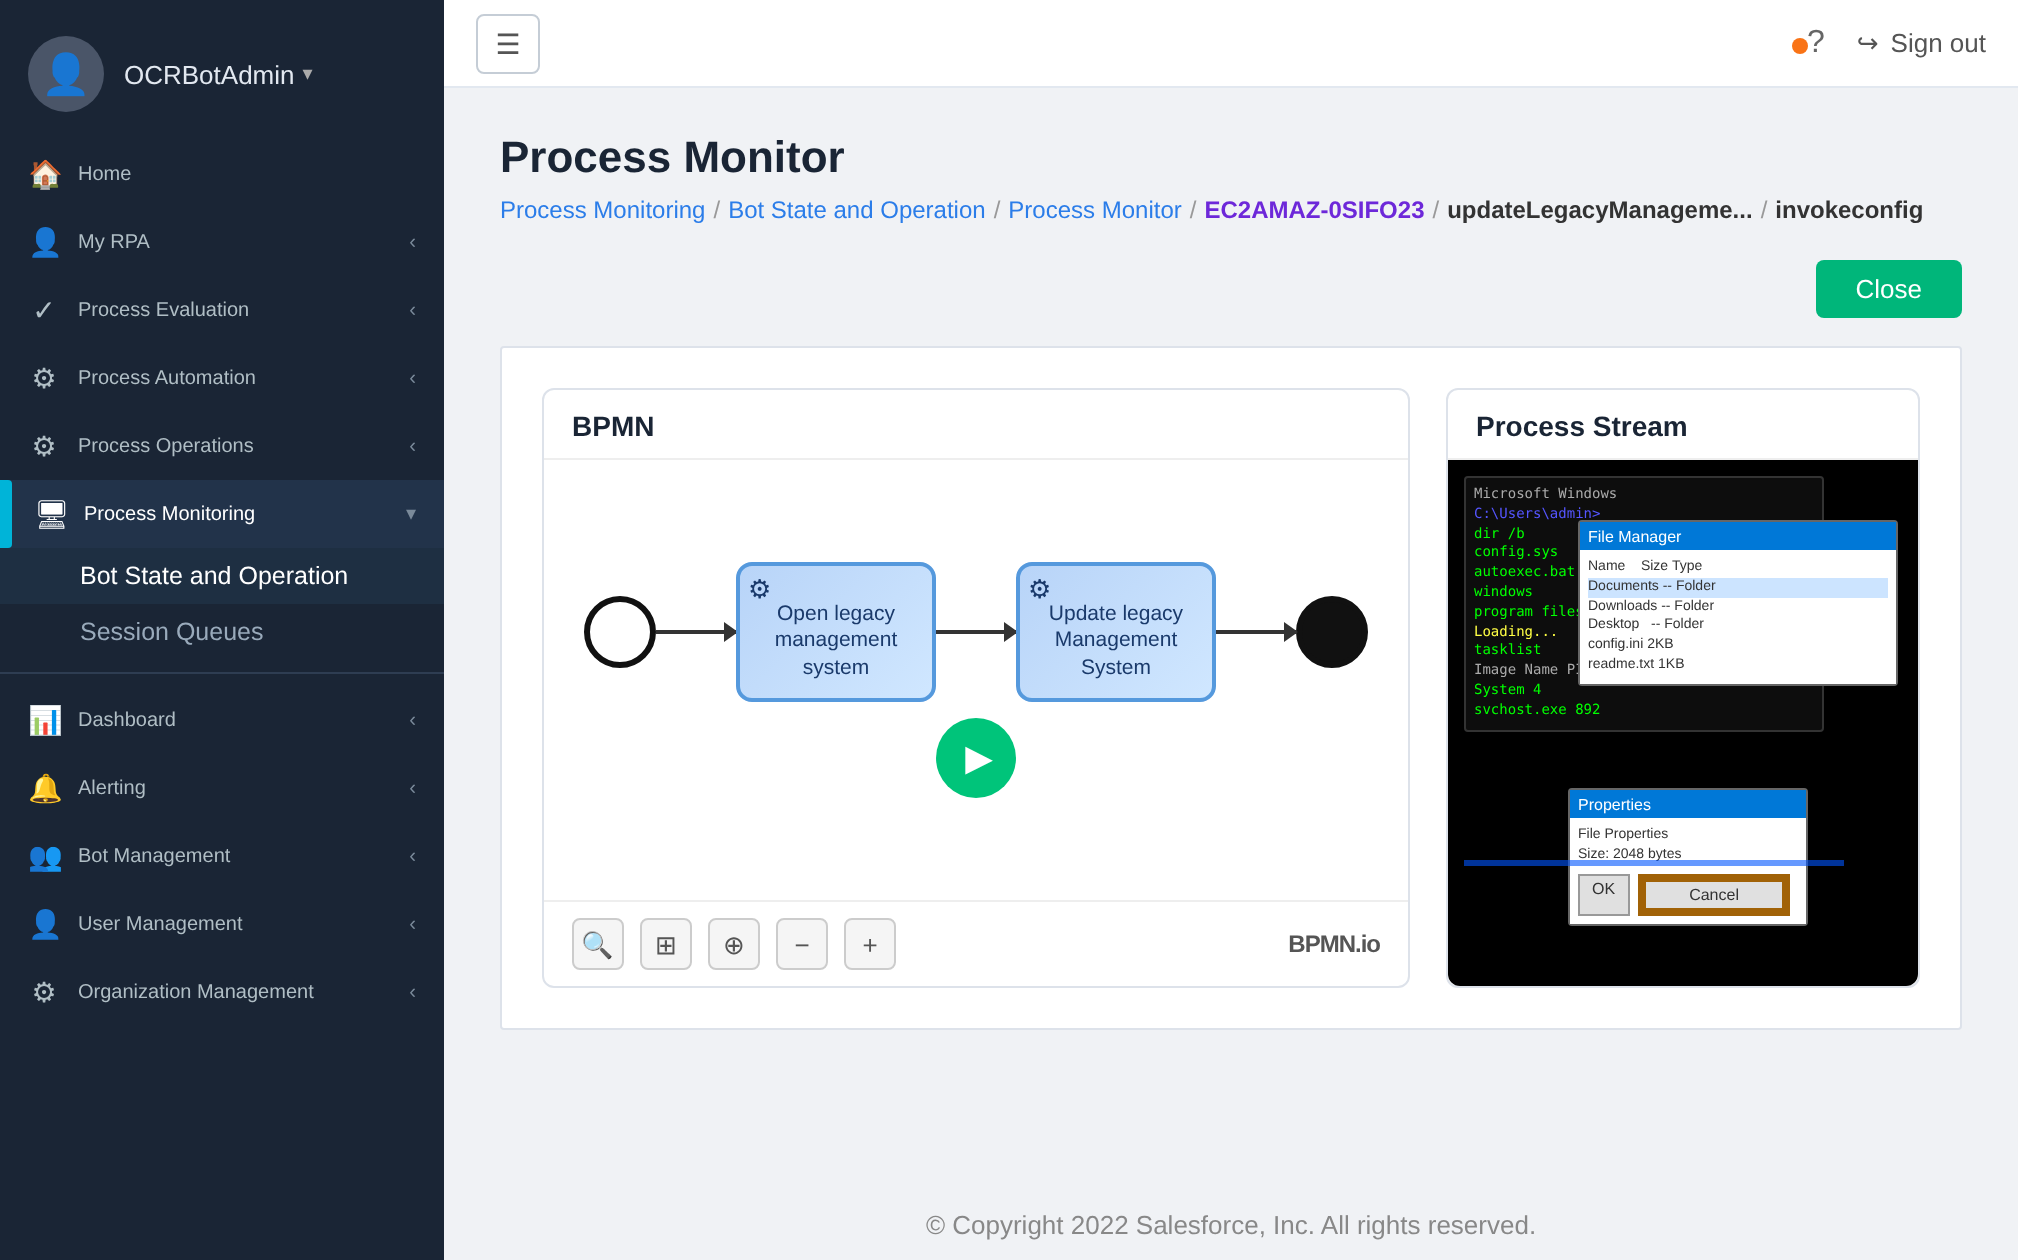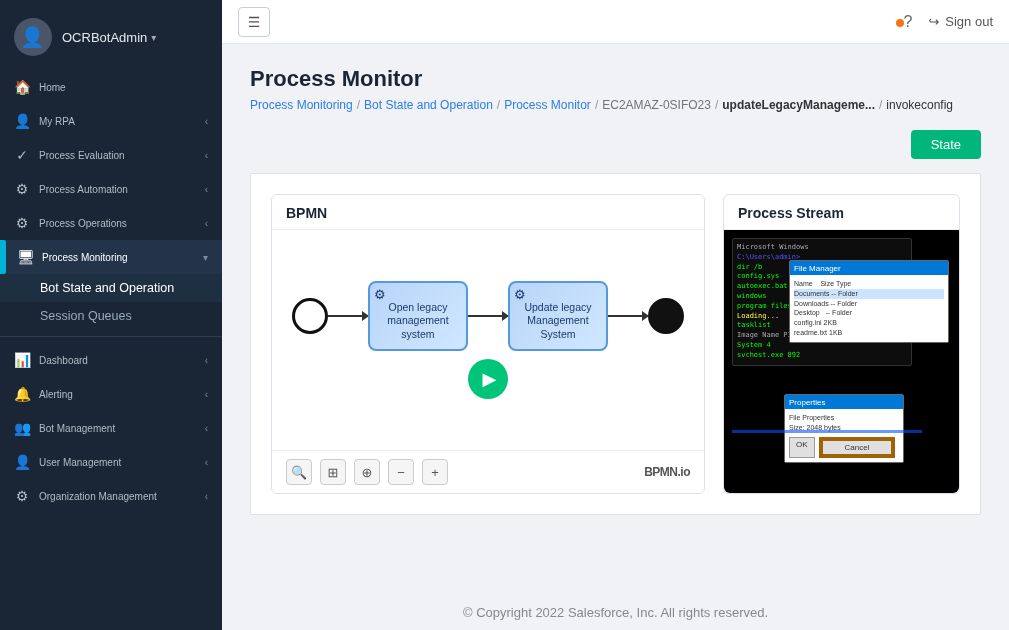--- a/index.html
+++ b/index.html
@@ -110,21 +110,21 @@
 
     .page-title { font-size: 22px; font-weight: 600; color: #1a2535; margin-bottom: 6px; }
 
     .breadcrumb {
       font-size: 12px; color: #666;
       display: flex; align-items: center; gap: 4px;
       margin-bottom: 18px; flex-wrap: wrap;
     }
     .breadcrumb a { color: #2b7de9; text-decoration: none; cursor: pointer; }
     .breadcrumb .sep { color: #999; }
-    .breadcrumb .current { color: #333; font-weight: 400; }
+    .breadcrumb .current { color: #333; font-weight: 700; }
 
     .close-row { display: flex; justify-content: flex-end; margin-bottom: 14px; }
     .close-btn {
       background: #00b67a; color: #fff; border: none;
       padding: 7px 20px; border-radius: 4px;
       font-size: 13px; cursor: pointer; font-weight: 500;
     }
 
     
     .panels-row {
@@ -373,29 +373,29 @@
   <div class="content">
     <h1 class="page-title">Process Monitor</h1>
 
     <div class="breadcrumb">
       <a>Process Monitoring</a>
       <span class="sep">/</span>
       <a>Bot State and Operation</a>
       <span class="sep">/</span>
       <a>Process Monitor</a>
       <span class="sep">/</span>
-      <a style="font-weight:400;color:#737373;">EC2AMAZ-0SIFO23</a>
+      <a style="font-weight:700;color:#6d28d9;">EC2AMAZ-0SIFO23</a>
       <span class="sep">/</span>
       <a style="font-weight:600;color:#333;">updateLegacyManageme...</a>
       <span class="sep">/</span>
       <span class="current">invokeconfig</span>
     </div>
 
     <div class="close-row">
-      <button class="close-btn">State</button>
+      <button class="close-btn">Close</button>
     </div>
 
     <div class="panels-row">
 
       <div class="bpmn-panel">
         <div class="panel-title">BPMN</div>
         <div class="bpmn-diagram">
           <div class="bpmn-flow">
 
             <div class="bpmn-circle"></div>

